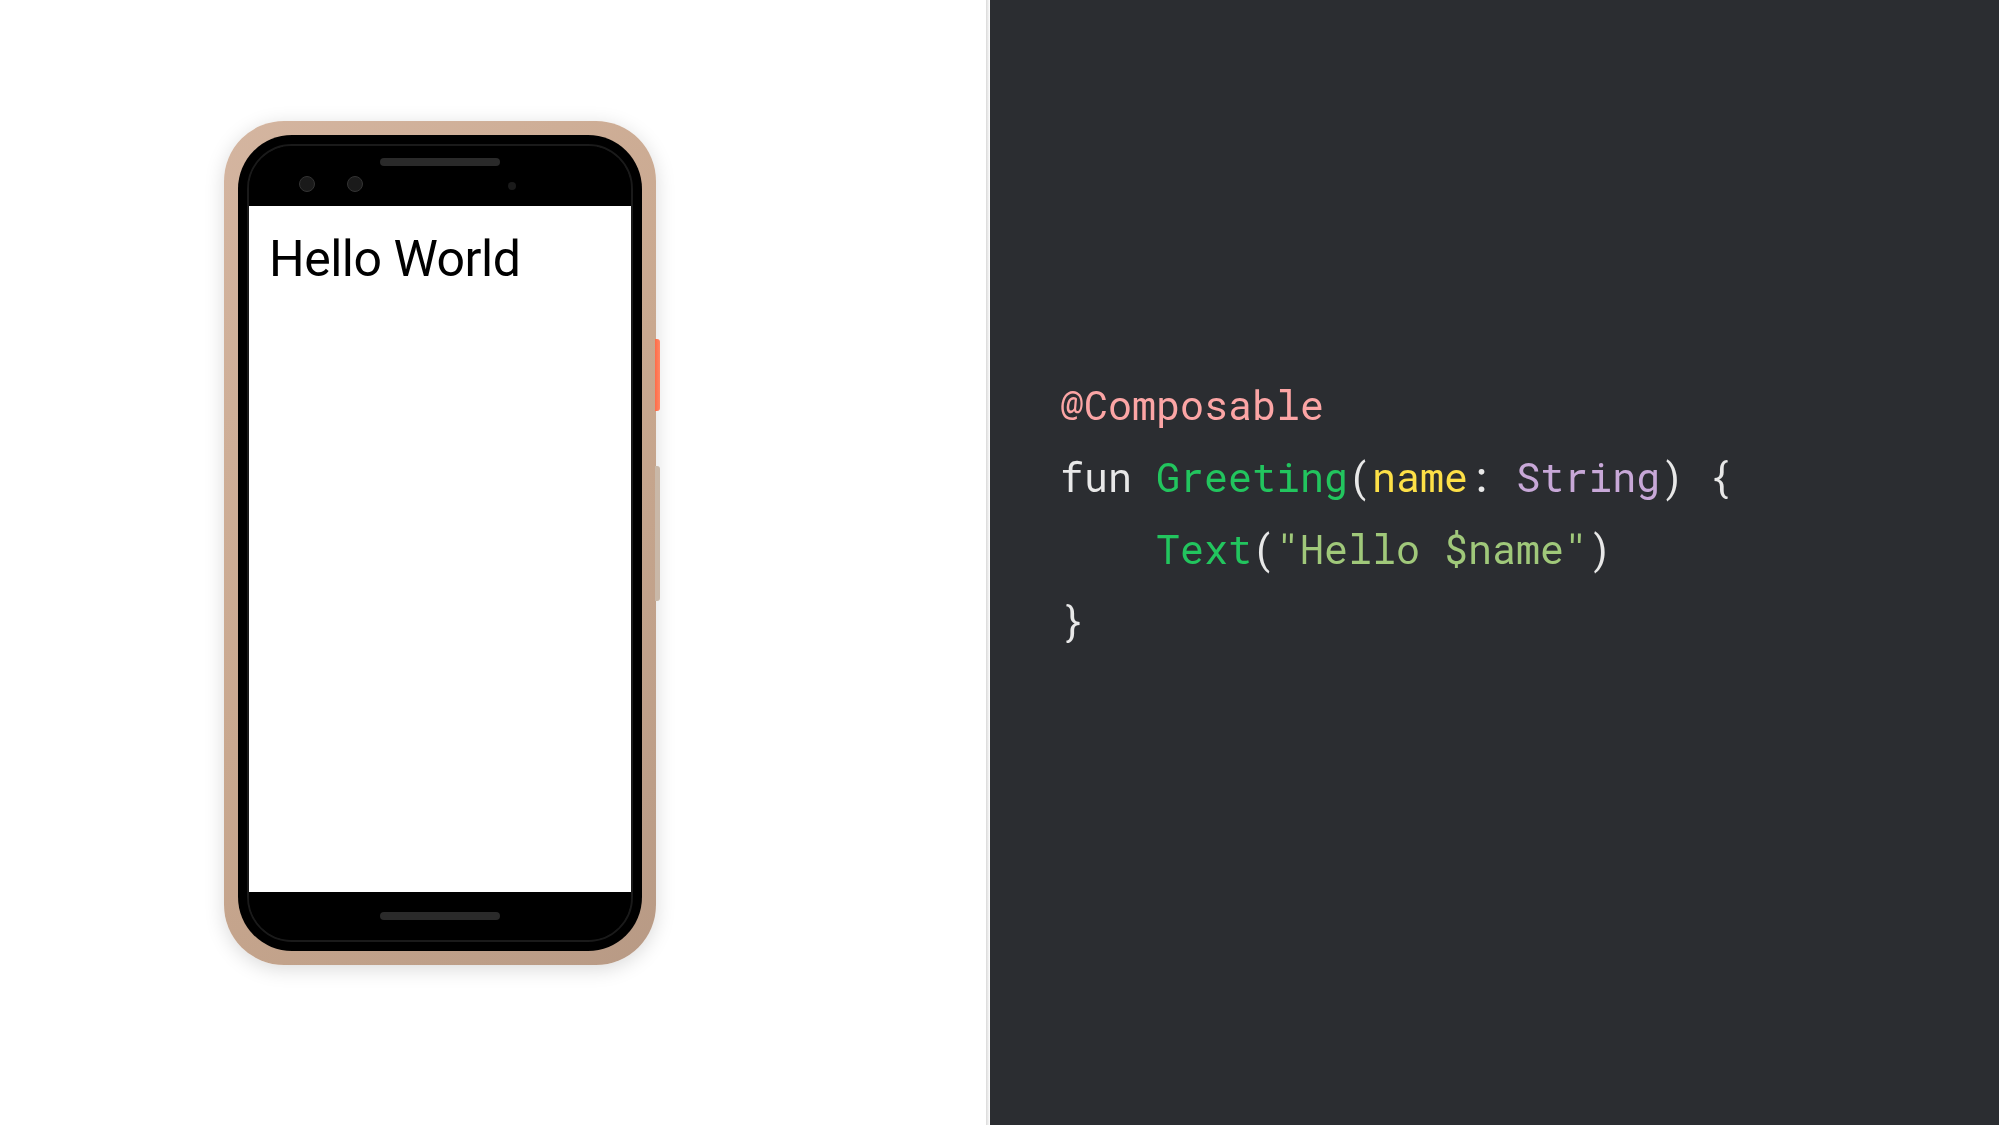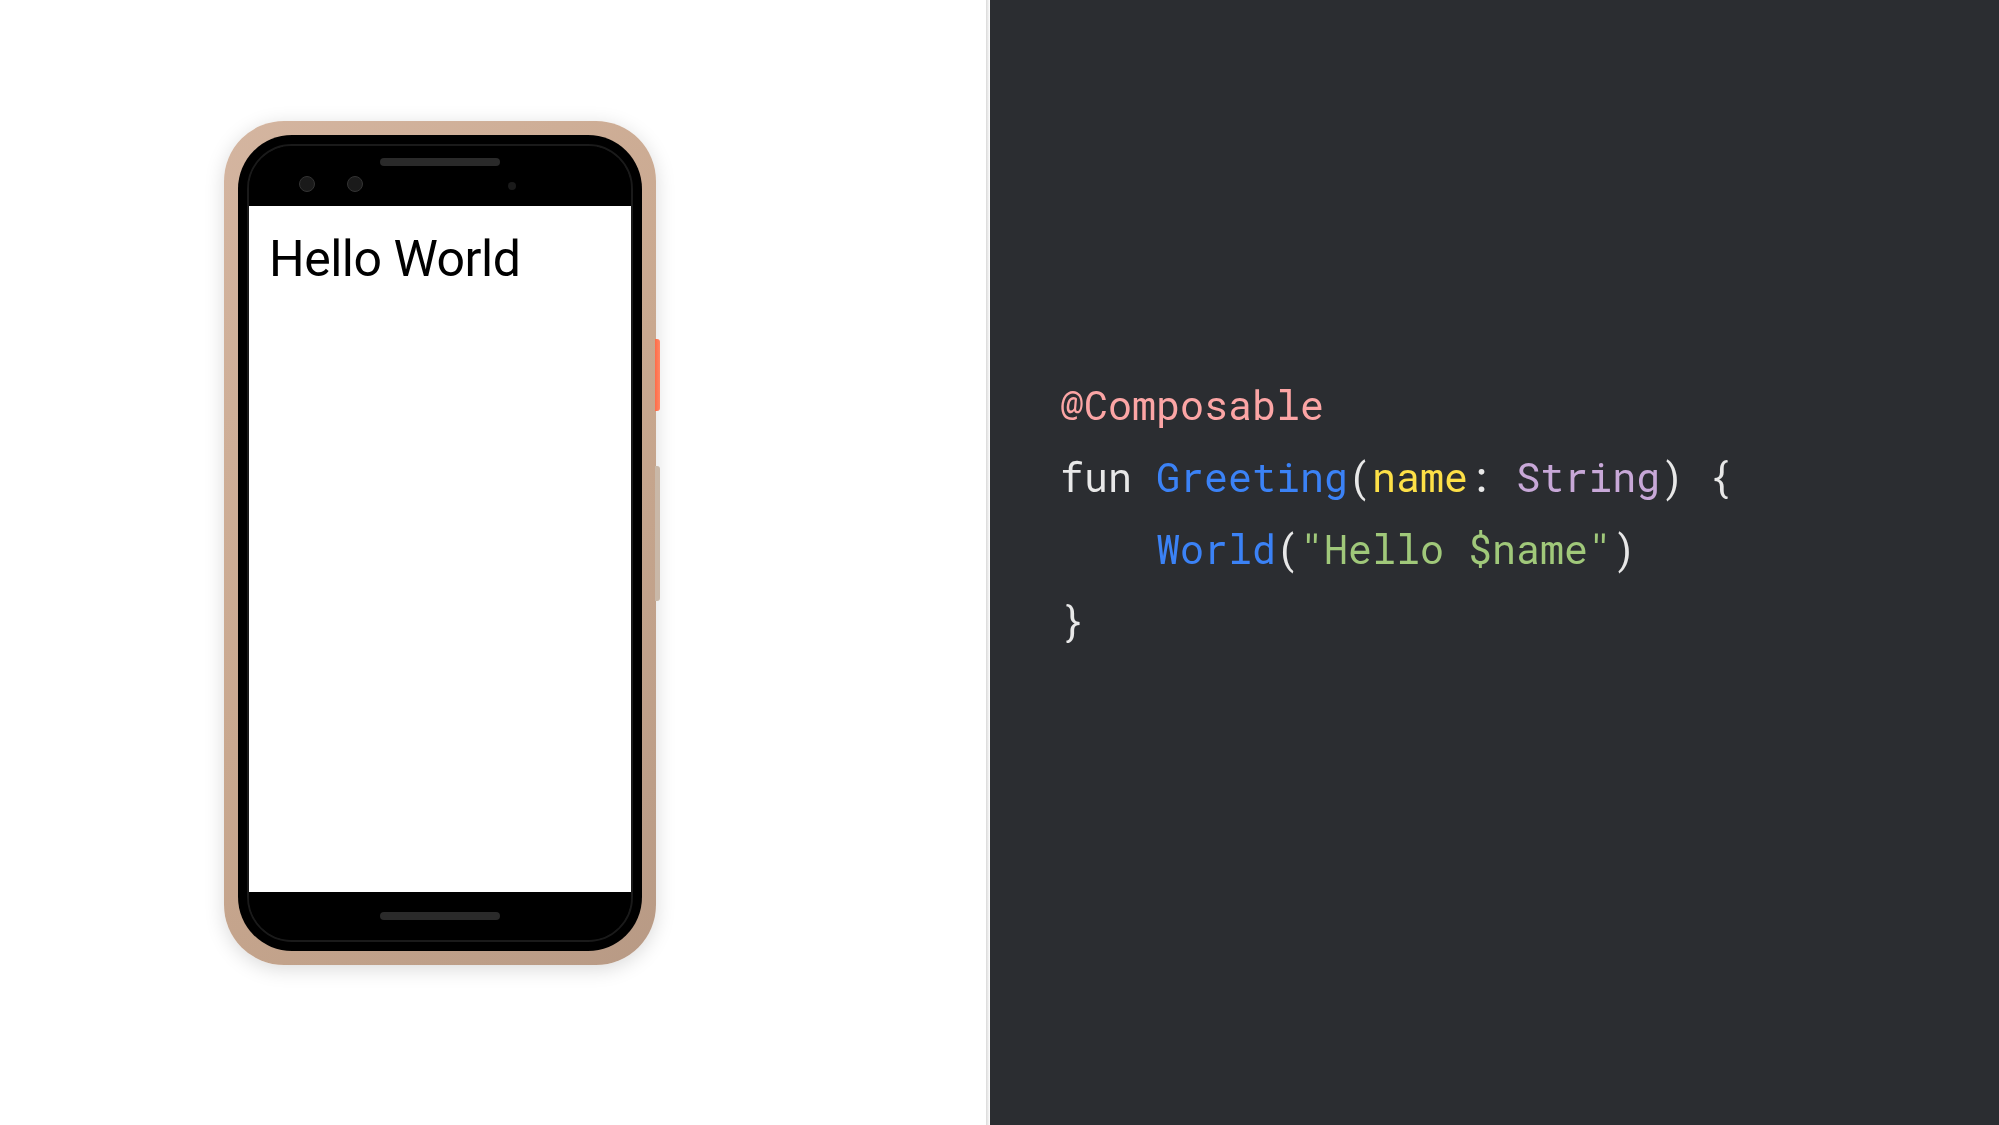--- a/index.html
+++ b/index.html
@@ -164,21 +164,21 @@
     
     .code-block {
       font-family: 'SF Mono', 'Roboto Mono', 'Consolas', monospace;
       font-size: 40px;
       line-height: 1.8;
       white-space: pre;
       margin-top: -100px;
     }
     .annotation { color: #fca5a5; }
     .keyword { color: #e8e8e8; text-align: right; }
-    .function-name { color: #3b82f6; }
+    .function-name { color: #22c55e; }
     .type-name { color: #c8a8d8; margin-top: 35px; }
     .punctuation { color: #e8e8e8; }
     .string { color: #a0c87a; }
     .default-text { color: #fde047; }
   </style>
 </head>
 <body>
 
 <div class="left-panel">
   <div class="phone-wrapper">
@@ -203,15 +203,15 @@
           </div>
         </div>
       </div>
     </div>
   </div>
 </div>
 
 <div class="right-panel">
   <div class="code-block"><span class="annotation">@Composable</span>
 <span class="keyword">fun</span> <span class="function-name">Greeting</span><span class="punctuation">(</span><span class="default-text">name</span><span class="punctuation">:</span> <span class="type-name">String</span><span class="punctuation">)</span> <span class="punctuation">{</span>
-    <span class="function-name">World</span><span class="punctuation">(</span><span class="string">"Hello $name"</span><span class="punctuation">)</span>
+    <span class="function-name">Text</span><span class="punctuation">(</span><span class="string">"Hello $name"</span><span class="punctuation">)</span>
 <span class="punctuation">}</span></div>
 </div>
 
 </body></html>

